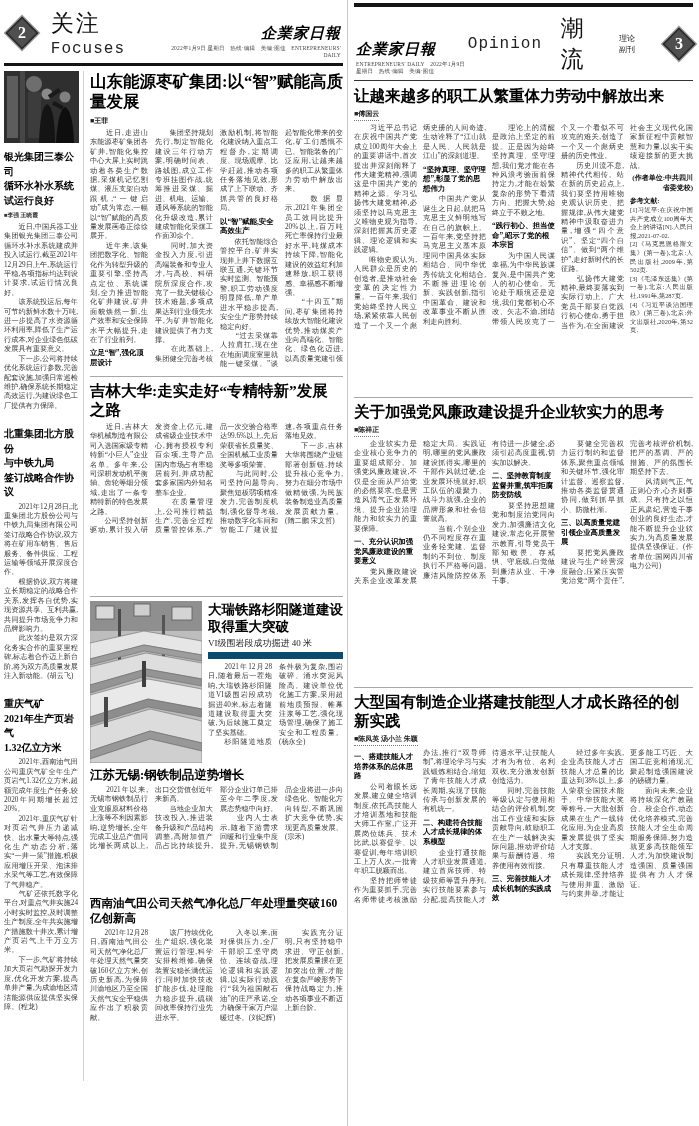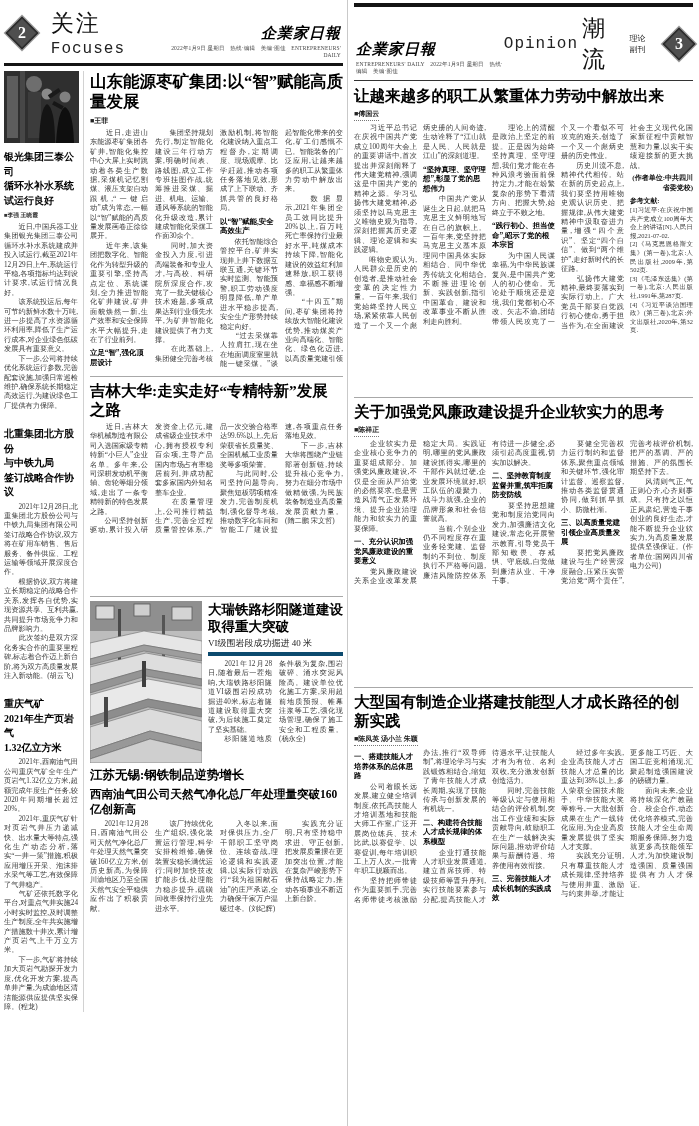--- a/index.html
+++ b/index.html
@@ -19,39 +19,39 @@
   .sec-cn { font-size:23px; font-weight:normal; letter-spacing:2px; color:#111; }
   .sec-en { font-family:"Liberation Mono","DejaVu Sans Mono",monospace; font-size:16px; letter-spacing:1px; color:#222; }
   .sec-sub { font-size:8px; color:#222; margin:0 16px; }
   .mast { text-align:right; }
   .mast-l { text-align:left; }
   .logo { font-size:15px; font-weight:900; letter-spacing:1px; color:#000; font-style:italic; }
   .dateline { font-size:5.5px; color:#474747; margin-top:2px; letter-spacing:0.2px; }
   .hdr-rule { border-top:3px solid #141414; margin:0 0 5px 0; }
   .hdr-rule.thin { border-top-width:1px; border-color:#333; }
   .top-bar { height:4px; background:#141414; margin-bottom:3px; }
-  .hdr-right { display:flex; align-items:center; gap:4px; }
+  .hdr-right { display:flex; align-items:center; gap:16px;text-align:right; }
 
   
   .pl-body { display:flex; gap:6px; }
   .sidebar { width:80px; flex:none; border-right:1px solid #d2d2d2; padding-right:5px; }
   .maincol { flex:1; min-width:0; }
 
   .photo1 { display:block; width:75px; height:72px; }
   .photo2 { display:block; width:112px; height:162px; flex:none; }
 
   .sb-title { font-size:10px; font-weight:bold; line-height:14.5px; margin:7px 0 3px 0; white-space:pre-line; color:#000; }
   .sb-byline { font-size:5.8px; font-weight:bold; color:#333; margin-bottom:3px; }
   .bt { font-size:7.2px; line-height:9.4px; text-align:justify; color:#383838; white-space:pre-line; }
   .sb-gap { height:9px; }
 
   .t1 { font-size:16.5px; font-weight:bold; line-height:20px; color:#000; margin:1px 0 4px 0; letter-spacing:0; }
   .t2 { font-size:15.5px; font-weight:bold; line-height:19px; color:#000; margin:2px 0 4px 0; }
   .t3 { font-size:13.5px; font-weight:bold; line-height:17px; color:#000; white-space:pre-line; }
-  .t3sub { font-size:9px; color:#1e1e1e; margin:2px 0 4px 0; padding-bottom:2px; border-bottom:4px solid #0c4a6e; }
+  .t3sub { font-size:9px; color:#1e1e1e; margin:2px 0 4px 0; padding-bottom:2px; border-bottom:7px solid #0c4a6e; }
   .t4 { font-size:12.5px; font-weight:bold; line-height:16px; color:#000; margin:4px 0 3px 0; }
   .t5 { font-size:11.5px; font-weight:bold; line-height:15px; color:#000; margin:4px 0 3px 0; }
 
   .byline { font-size:7px; font-weight:bold; color:#222; margin:0 0 3px 0; }
   .byline-dotted { display:inline-block; border-bottom:1px dotted #777; padding-bottom:1px; }
 
   .cols { column-gap:7px; column-fill:balance; }
   .c2 { column-count:2; }
   .c4 { column-count:4; }
   .c5 { column-count:5; column-gap:6px; }
@@ -200,20 +200,25 @@
             <div class="t3sub">VI级围岩段成功掘进 40 米</div>
             <div class="cols c2 h96">
               <div class="bt">　　2021年12月28日,随着最后一茬炮响,大瑞铁路杉阳隧道VI级围岩段成功掘进40米,标志着隧道建设取得重大突破,为后续施工奠定了坚实基础。
 　　杉阳隧道地质条件极为复杂,围岩破碎、涌水突泥风险高。建设单位优化施工方案,采用超前地质预报、帷幕注浆等工艺,强化现场管理,确保了施工安全和工程质量。(杨永全)</div>
             </div>
           </div>
         </div>
 
         <article>
           <h3 class="t4">江苏无锡:钢铁制品逆势增长</h3>
+          <div class="cols c4 h104">
+            <div class="bt">　　2021年以来,无锡市钢铁制品行业克服原材料价格上涨等不利因素影响,逆势增长,全年完成工业总产值同比增长两成以上,出口交货值创近年来新高。
+　　当地企业加大技改投入,推进装备升级和产品结构调整,高附加值产品占比持续提升,部分企业订单已排至今年二季度,发展态势稳中向好。
+　　业内人士表示,随着下游需求回暖和行业集中度提升,无锡钢铁制品企业将进一步向绿色化、智能化方向转型,不断巩固扩大竞争优势,实现更高质量发展。(宗禾)</div>
+          </div>
         </article>
 
         <article>
           <h3 class="t5">西南油气田公司天然气净化总厂年处理量突破160亿创新高</h3>
           <div class="cols c4 h150">
             <div class="bt">　　2021年12月28日,西南油气田公司天然气净化总厂年处理天然气量突破160亿立方米,创历史新高,为保障川渝地区乃至全国天然气安全平稳供应作出了积极贡献。
 　　该厂持续优化生产组织,强化装置运行管理,科学安排检维修,确保装置安稳长满优运行;同时加快技改扩能步伐,处理能力稳步提升,硫磺回收率保持行业先进水平。
 　　入冬以来,面对保供压力,全厂干部职工坚守岗位、连续奋战,理论逻辑和实践逻辑,以实际行动践行“我为祖国献石油”的庄严承诺,全力确保千家万户温暖过冬。(刘纪辉)
 　　实践充分证明,只有坚持稳中求进、守正创新,把发展质量摆在更加突出位置,才能在复杂严峻形势下保持战略定力,推动各项事业不断迈上新台阶。</div>
           </div>

